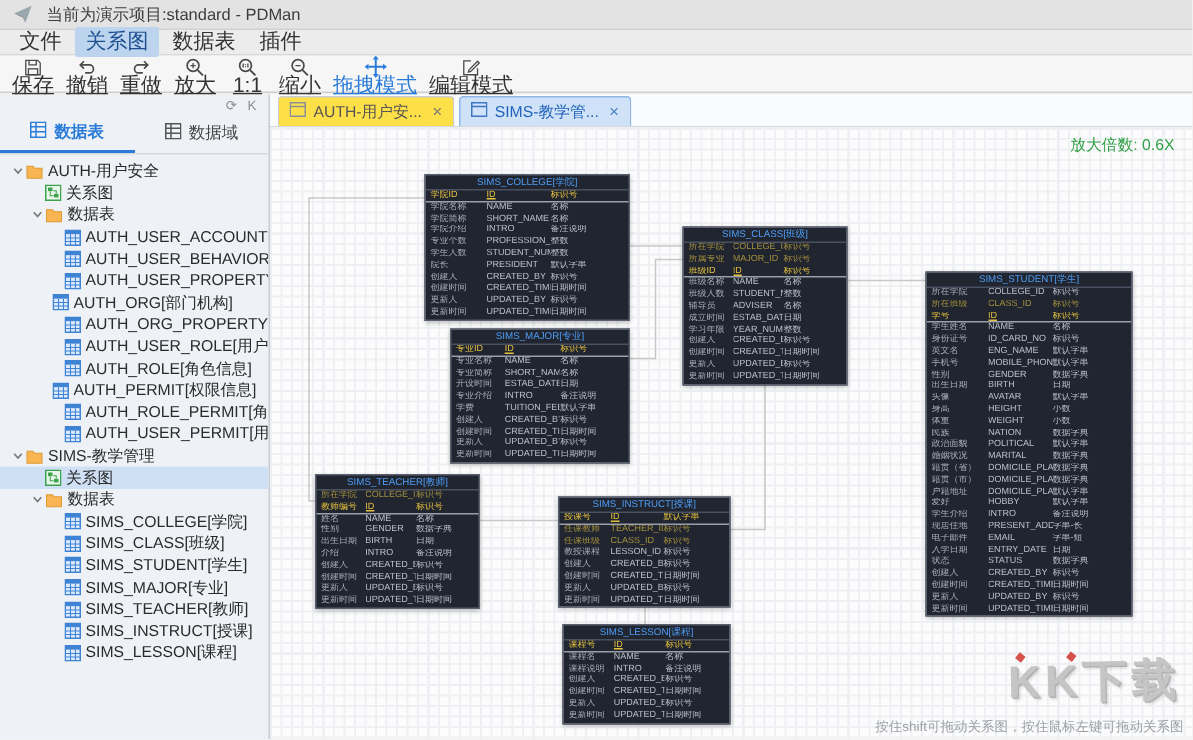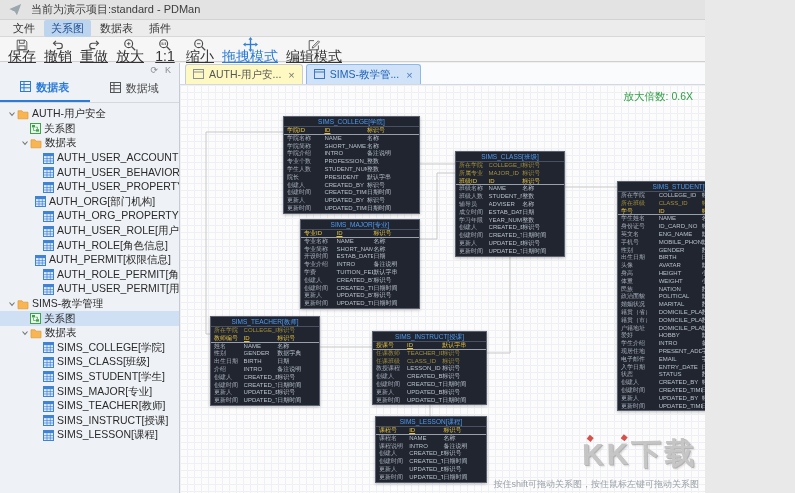--- a/index.html
+++ b/index.html
@@ -1,27 +1,27 @@
 <!DOCTYPE html>
 <html><head>
 <meta charset="utf-8">
 <style>
   * { margin:0; padding:0; box-sizing:border-box; }
   html,body { width:795px; height:493px; overflow:hidden; }
   body { font-family:"Liberation Sans","DejaVu Sans",sans-serif; background:#e9e9e9; position:relative; }
-  #app { width:705px; height:493px; position:relative; background:#f0f0f0; overflow:hidden; }
+  #app { width:795px; height:493px; position:relative; background:#f0f0f0; overflow:hidden; }
 
   
   #titlebar { height:20px; background:#e3e3e3; border-bottom:1px solid #d2d2d2; display:flex; align-items:center; padding-left:8px; gap:8px; }
   #titlebar .logo { width:15px; height:15px; }
   #titlebar .title { font-size:11px; color:#3c3c3c; }
 
   
   #menubar { height:17px; background:#ececec; border-bottom:1px solid #d8d8d8; display:flex; align-items:center; padding-left:6px; gap:2px; }
-  .menu-item { font-size:11px; color:#333; padding:1px 7px; border-radius:2px; cursor:default;text-align:center; }
+  .menu-item { font-size:14px; color:#333; padding:1px 7px; border-radius:2px; cursor:default;text-align:center; }
   .menu-item.active { background:#bcd4ee; color:#1d4f91; }
 
   
   #toolbar { height:25px; background:#f6f6f6; border-bottom:1px solid #cfcfcf; display:flex; align-items:flex-start; padding:1px 4px 0 6px; gap:4px; }
   .tb-btn { display:flex; flex-direction:column; align-items:center; min-width:30px; padding:0 2px; cursor:default; }
   .tb-btn .ic { height:13px; display:flex; align-items:center; justify-content:center; }
   .tb-btn .lb { font-size:14px; color:#333; line-height:10px; white-space:nowrap;text-decoration:underline; }
   .tb-btn.active .lb { color:#2b7cd8; }
 
   
@@ -34,21 +34,21 @@
   #tree { padding-top:4px; }
   .tree-row { display:flex; align-items:center; height:14.6px; font-size:10.5px; color:#2a2a2a; white-space:nowrap; overflow:hidden; cursor:default; }
   .tree-row.selected { background:#cfe0f5; }
   .tree-row .chev { width:11px; display:inline-flex; justify-content:center; flex:0 0 11px; }
   .tree-row .t-ic { margin-right:3px; display:inline-flex; flex:0 0 auto; }
   .tree-row .t-lb { overflow:hidden; }
 
   
   #pane { flex:1; display:flex; flex-direction:column; min-width:0; }
   #tabbar { height:22px; background:#fafbfc; border-bottom:1px solid #d5d9de; display:flex; align-items:flex-end; padding-left:5px; }
-  .ctab { height:20px; display:flex; align-items:center; gap:5px; font-size:10.5px; color:#555; background:#fef9c3; border:1px solid #c9ccd2; border-bottom:none; border-radius:3px 3px 0 0; padding:0 7px; margin-right:3px; cursor:default; }
+  .ctab { height:20px; display:flex; align-items:center; gap:5px; font-size:10.5px; color:#555; background:#fde047; border:1px solid #c9ccd2; border-bottom:none; border-radius:3px 3px 0 0; padding:0 7px; margin-right:3px; cursor:default; }
   .ctab.active { background:#cfe2f8; border-color:#8fb7e8; color:#1f62b8; }
   .ctab .x { font-size:11px; color:#777; margin-left:2px; }
   .ctab.active .x { color:#4a7fc0; }
 
   #canvas { position:relative; flex:1; overflow:hidden;
     background-color:#fcfcfd;
     background-image:
       linear-gradient(#eef0f3 1px, transparent 1px),
       linear-gradient(90deg,#eef0f3 1px, transparent 1px),
       linear-gradient(#e2e5ea 1px, transparent 1px),

